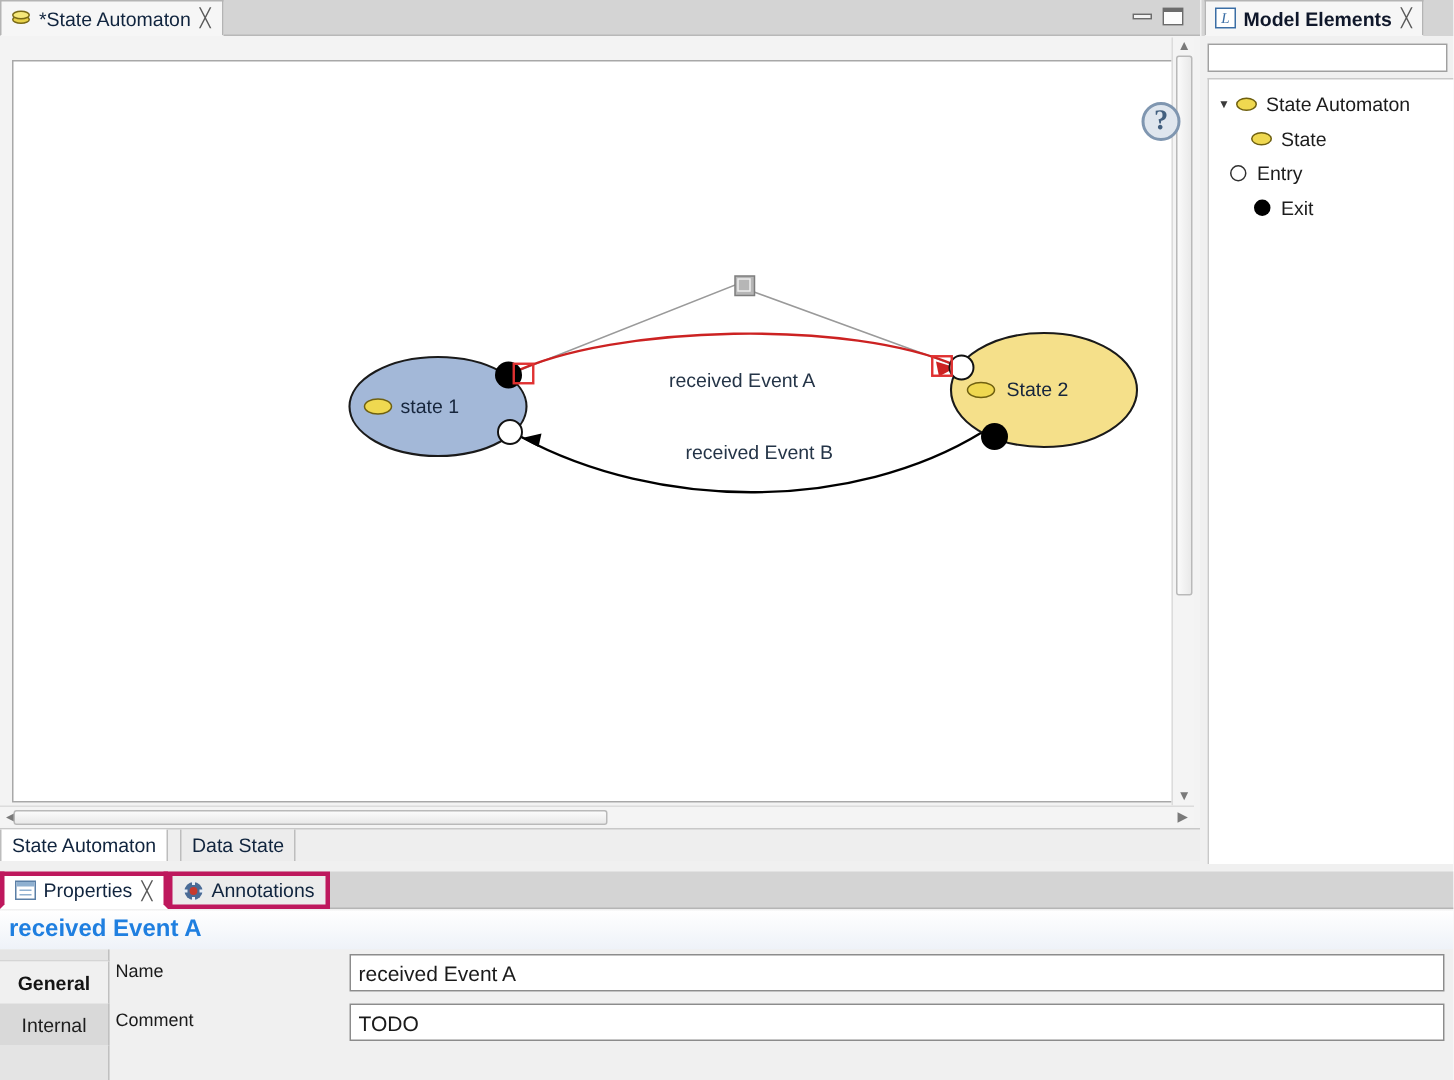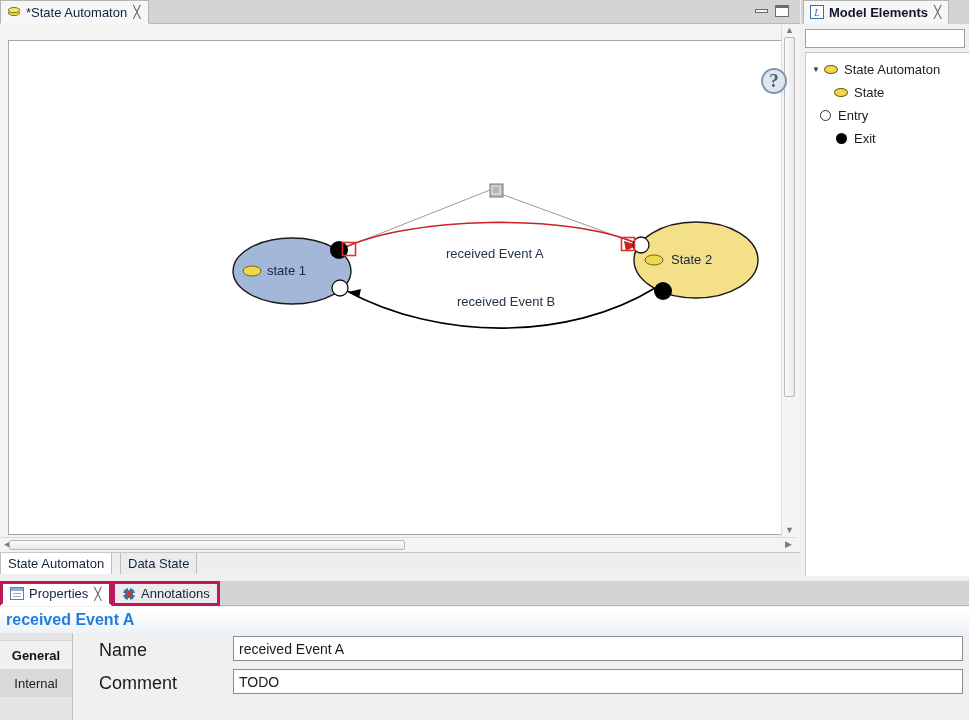--- a/index.html
+++ b/index.html
@@ -244,21 +244,21 @@
   #stab-1 { top: 36px; }
   .stab-fill {
     position: absolute; left: 0; top: 64px; width: 73px; height: 23px;
     background: #e4e4e4; border-right: 1px solid #c0c0c0;
   }
   #fields { position: absolute; left: 73px; top: 0; width: 896px; height: 87px; }
   .frow { position: absolute; left: 0; width: 896px; height: 33px; }
   #frow-0 { top: 1px; }
   #frow-1 { top: 34px; }
   .flabel {
-    position: absolute; left: 26px; top: 6px; font-size: 18px; color: #1a1a1a;
+    position: absolute; left: 4px; top: 6px; font-size: 12px; color: #1a1a1a;
   }
   .finput {
     position: absolute; left: 160px; top: 2px; width: 730px; height: 25px;
     background: #ffffff; border: 1px solid #8c8c8c;
     font-family: "Liberation Sans", sans-serif; font-size: 14px;
     color: #1a1a1a; padding: 0 5px;
   }
 </style>
 </head>
 <body>

